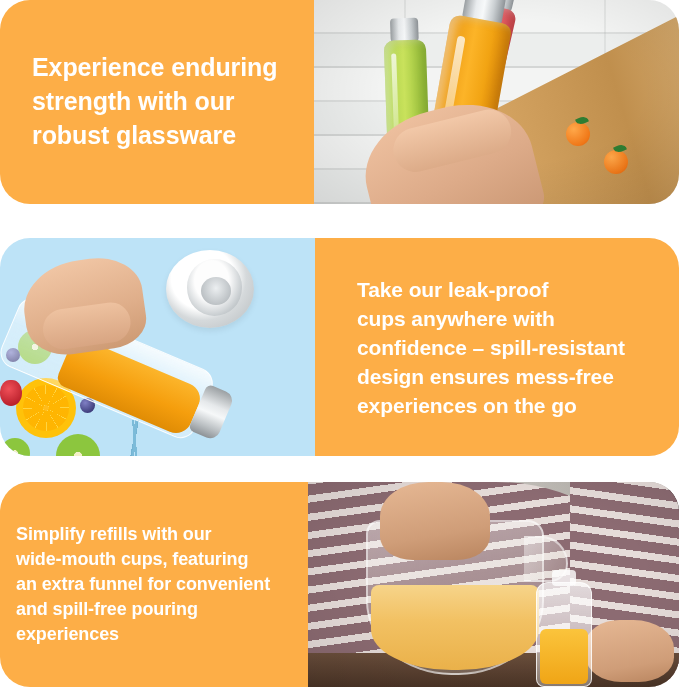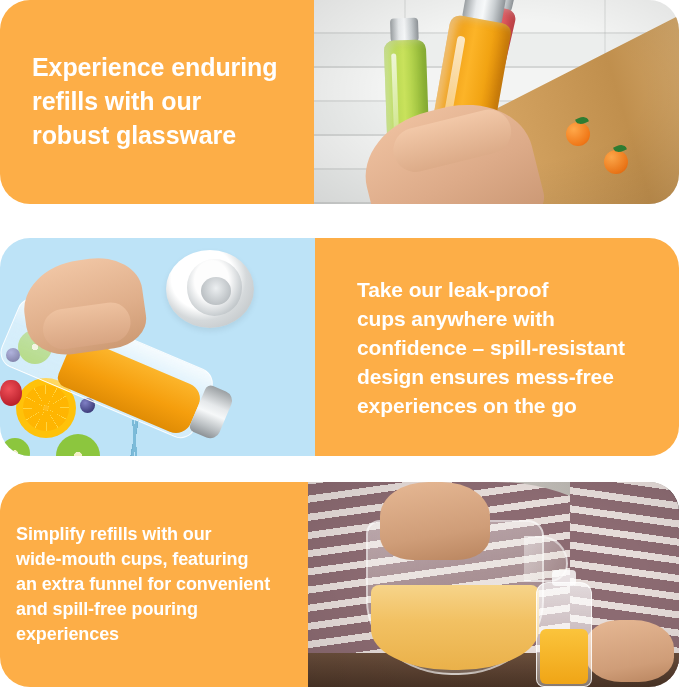--- a/index.html
+++ b/index.html
@@ -420,21 +420,21 @@
   }
 </style>
 </head>
 <body>
 
 <div class="page">
 
   <section class="panel" id="panel1">
     <div class="panel-text">
       <h2 class="headline">Experience enduring
-refills with our
+strength with our
 robust glassware</h2>
     </div>
     <div class="panel-media">
       <div class="scene">
         <div class="wood"></div>
         <div class="board"></div>
 
         <div class="bottle" id="b-green">
           <div class="cap"></div>
           <div class="body"></div>

